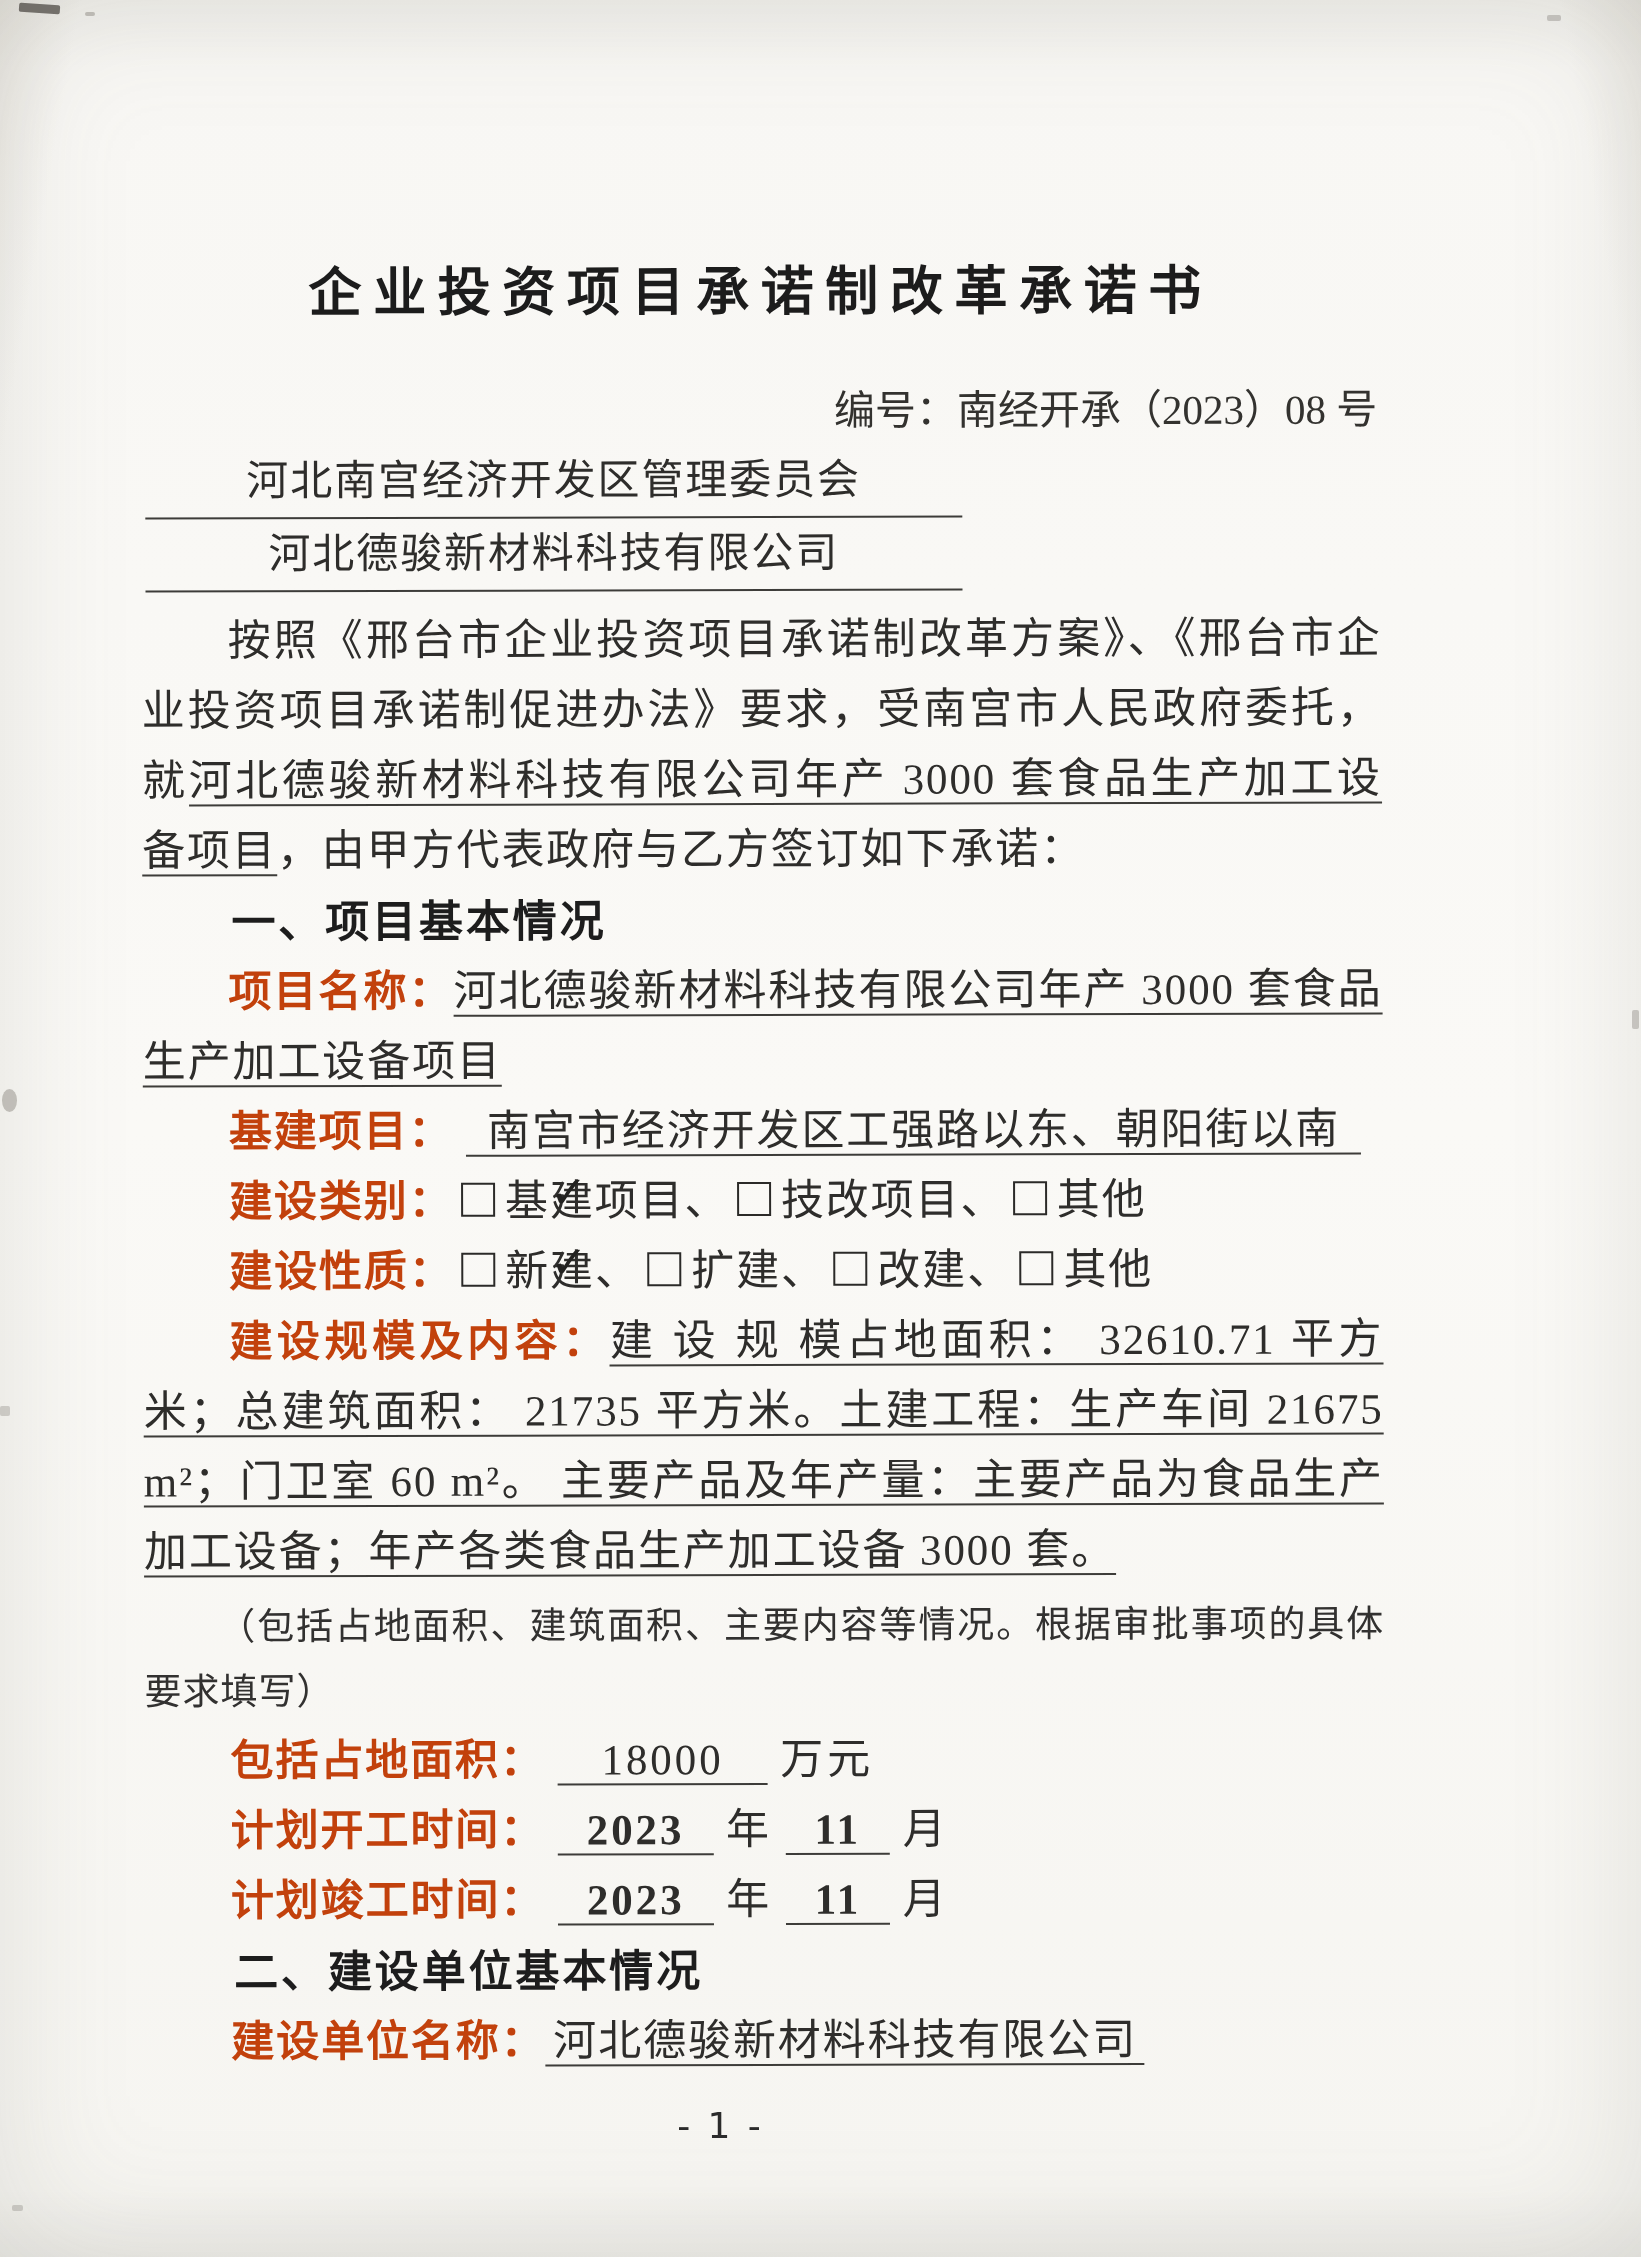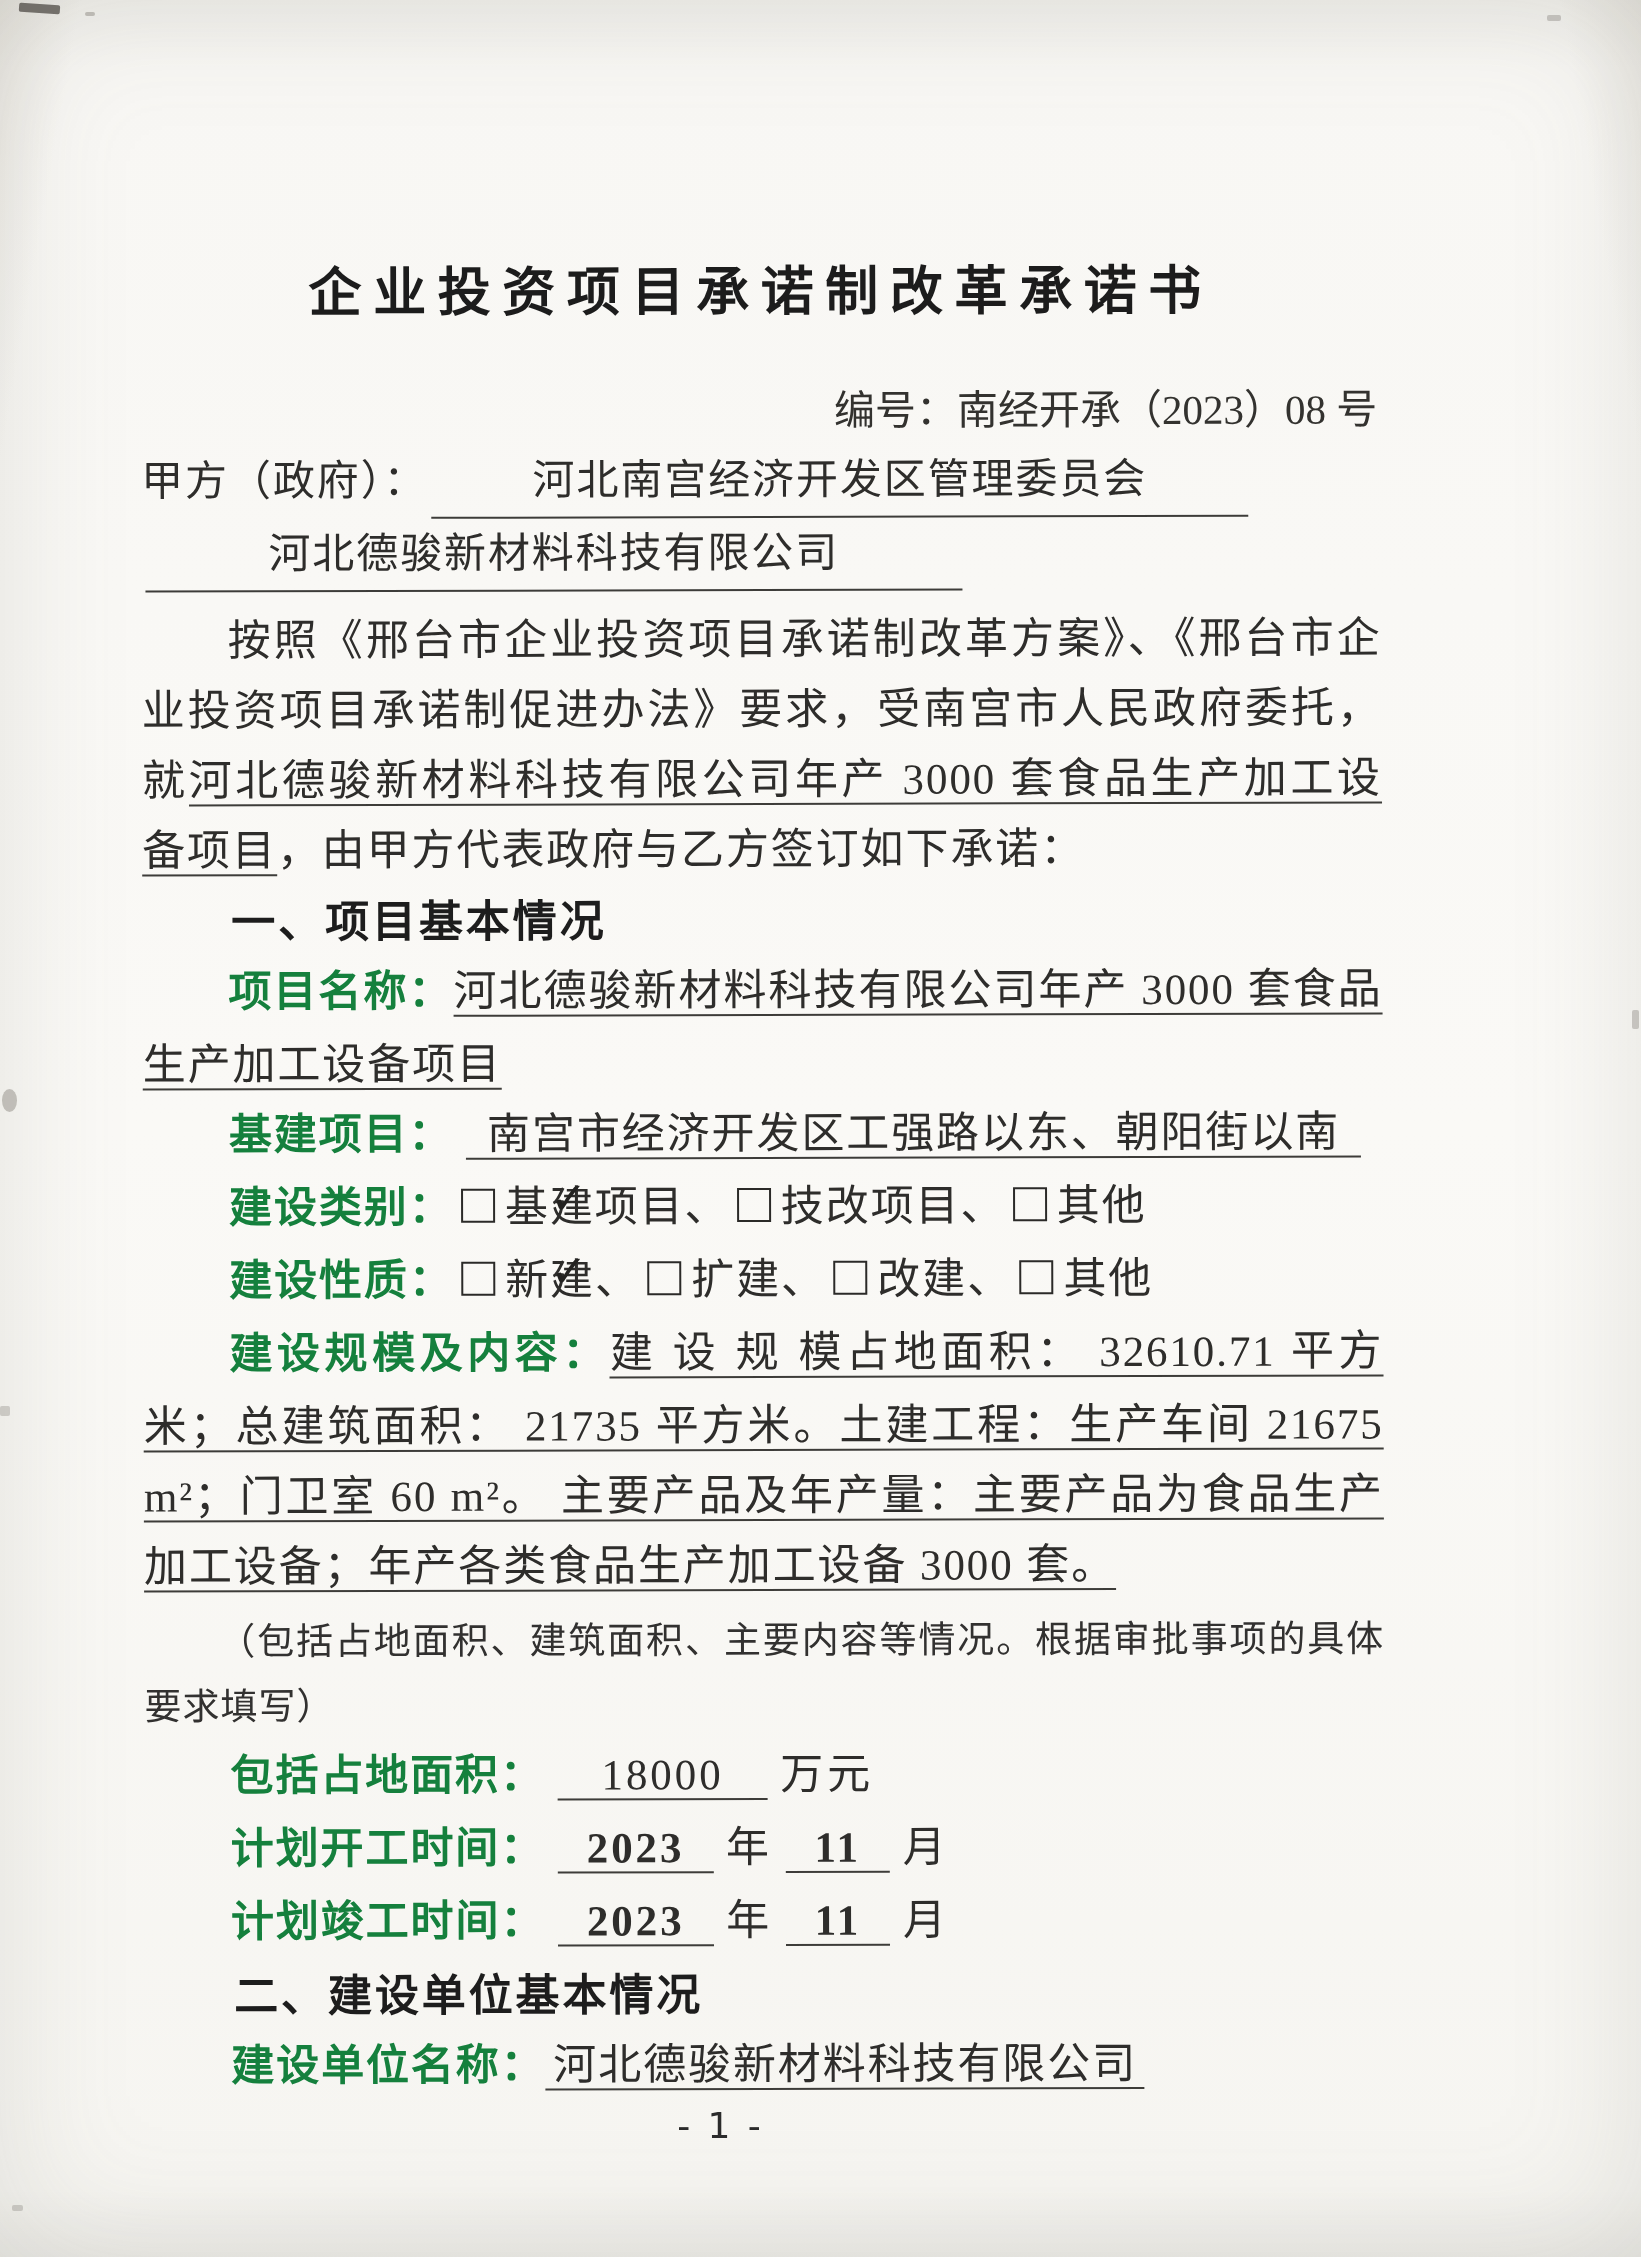--- a/index.html
+++ b/index.html
@@ -38,22 +38,22 @@
   .heading{
     margin:0;font-family:"Liberation Sans","DejaVu Sans",sans-serif;
     font-weight:700;font-size:44px;line-height:71px;
     padding-left:89px;letter-spacing:2.9px;color:#1d1d1d;
   }
   .field{
     margin:0;font-size:43px;line-height:70px;
     text-align:justify;text-indent:2em;letter-spacing:1.9px;
   }
   .flabel{
-    font-family:Liberation Mono, monospace;
-    font-weight:700;letter-spacing:1.9px;color:#15803d;
+    font-family:Liberation Serif, serif;
+    font-weight:700;letter-spacing:1.9px;color:#c2410c;
   }
   .cb{
     display:inline-block;width:30px;height:30px;border:2.9px solid #2b2a28;
     margin:0 9.7px 0 7.7px;vertical-align:-1.9px;position:relative;
   }
   .tick{
     position:absolute;left:1px;top:-14.5px;font-size:44px;font-weight:700;
     color:#232220;font-family:"Liberation Sans","DejaVu Sans",sans-serif;line-height:1;
   }
   .opt{white-space:nowrap;}
@@ -82,21 +82,20 @@
 <div class="speck" style="left:1632px;top:1010px;width:6.8px;height:19.3px;opacity:.35;"></div>
 <div class="speck" style="left:11.6px;top:2205px;width:11.6px;height:5.8px;opacity:.3;"></div>
 
 <div class="content">
 
   <h1 class="title">企业投资项目承诺制改革承诺书</h1>
 
   <div class="doc-number"><span>编号：</span><span>南经开承（2023）08 号</span></div>
 
   <div class="party-row">
-    <span class="party-label">甲方（政府）：</span>
     <span class="fill party-fill">河北南宫经济开发区管理委员会</span>
   </div>
 
   <div class="party-row">
     <span class="fill party-fill">河北德骏新材料科技有限公司</span>
   </div>
 
   <p class="para"><span>按照《邢台市企业投资项目承诺制改革方案》、《邢台市企业投资项目承诺制促进办法》要求，受南宫市人民政府委托，就</span><span class="fill">河北德骏新材料科技有限公司年产 3000 套食品生产加工设备项目</span><span>，由甲方代表政府与乙方签订如下承诺：</span></p>
 
   <h2 class="heading">一、项目基本情况</h2>

